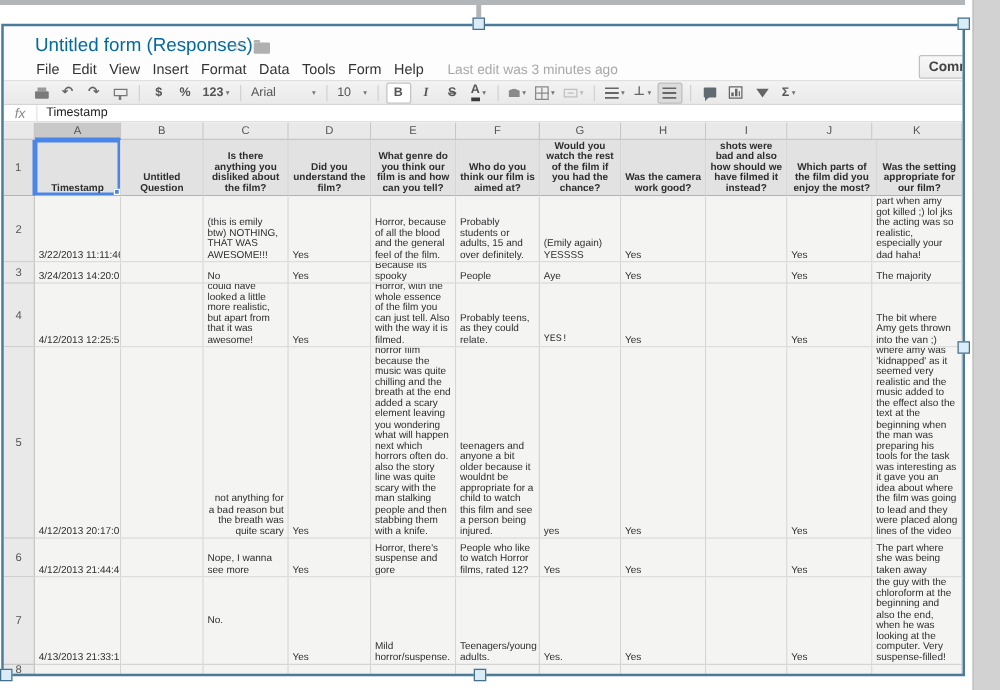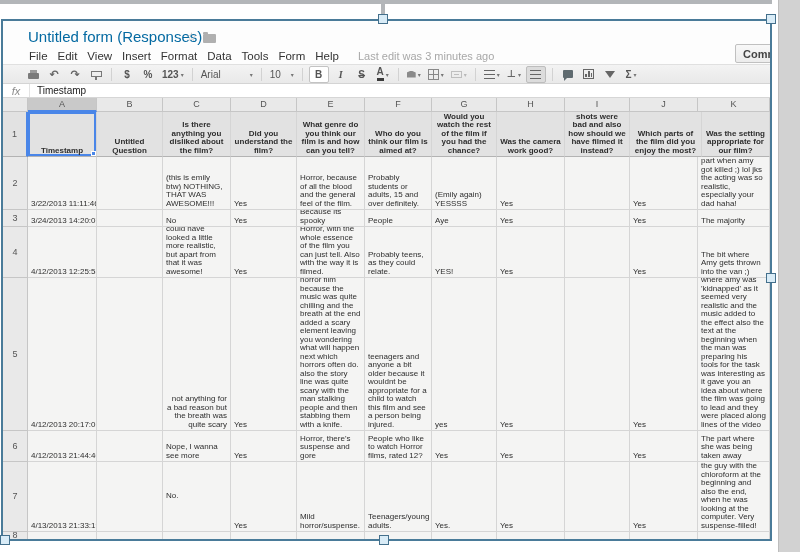--- a/index.html
+++ b/index.html
@@ -363,21 +363,21 @@
           </div>
           <div class="cell" style="width: 66px;">
             <span>Yes</span>
           </div>
           <div class="cell" style="width: 68px;">
             <span>Horror, with the whole essence of the film you can just tell. Also with the way it is filmed.</span>
           </div>
           <div class="cell" style="width: 67px;">
             <span>Probably teens, as they could relate.</span>
           </div>
-          <div class="cell" style="width: 65px;">
+          <div class="cell" style="width: 65px; font-family: Liberation Mono, monospace;">
             <span>YES!</span>
           </div>
           <div class="cell" style="width: 68px;">
             <span>Yes</span>
           </div>
           <div class="cell" style="width: 65px;">
             <span></span>
           </div>
           <div class="cell" style="width: 68px;">
             <span>Yes</span>

